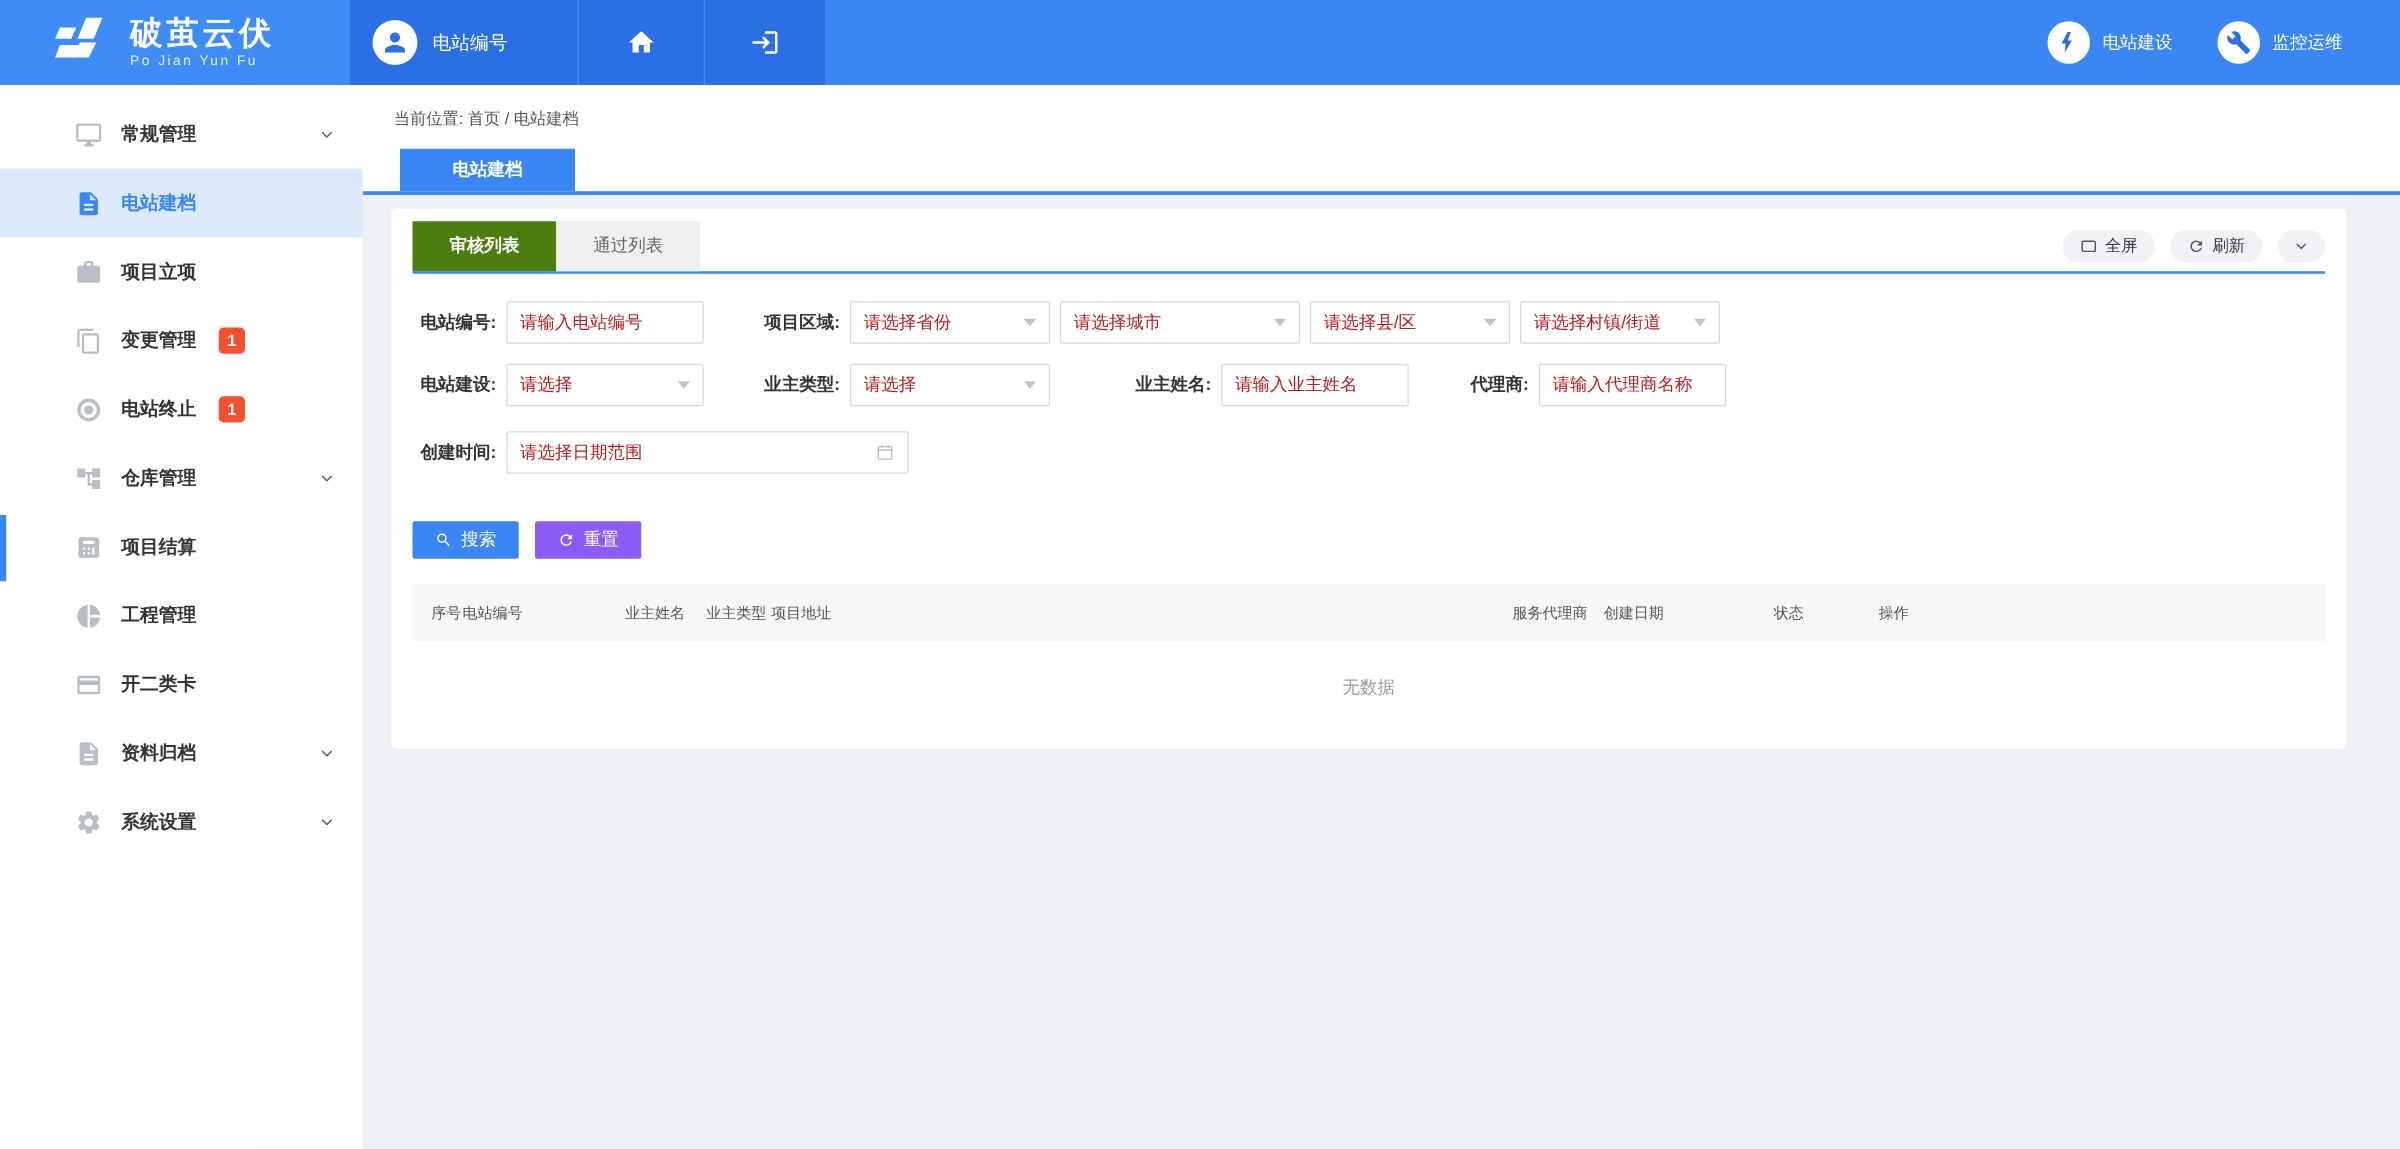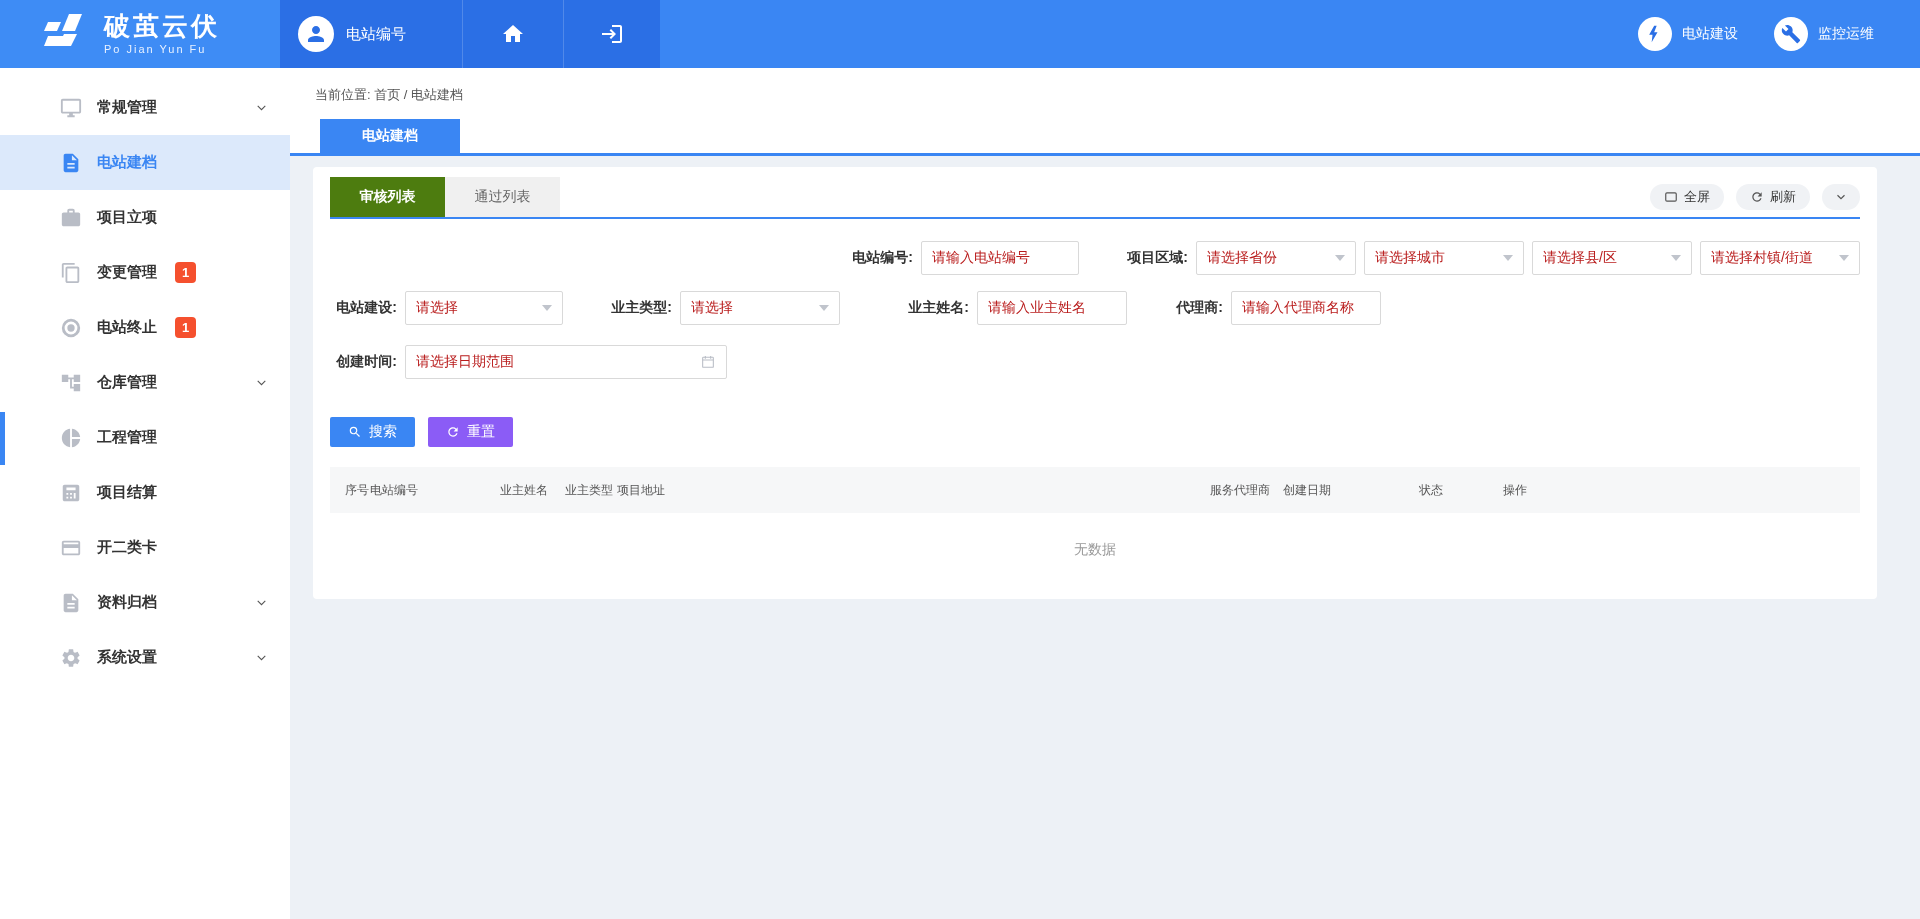--- a/index.html
+++ b/index.html
@@ -50,21 +50,21 @@
   .ptabs-row { display:flex; align-items:flex-end; border-bottom:2px solid #3a86f3; }
   .ptab { width:115px; height:40px; display:flex; align-items:center; justify-content:center; font-size:14px; cursor:pointer; background:#f0f0f0; color:#666; }
   .ptab.active { background:#4d7c0f; color:#fff; font-weight:700; }
   .ptools { margin-left:auto; display:flex; align-items:center; gap:12px; padding-bottom:7px; }
   .pill { height:26px; border-radius:13px; background:#f0f2f5; display:flex; align-items:center; gap:6px; padding:0 14px; font-size:13px; color:#333; cursor:pointer; }
   .pill svg { width:14px; height:14px; }
   .pill .stroke-ic { fill:none; stroke:#555; stroke-width:2; }
   .pill .fill-ic { fill:#555; }
   
   .f-row { display:flex; align-items:center; }
-  .f-row1 { margin-top:22px;justify-content:flex-end; } .f-row2 { margin-top:16px; } .f-row3 { margin-top:20px; }
+  .f-row1 { margin-top:22px; } .f-row2 { margin-top:16px; } .f-row3 { margin-top:20px; }
   .f-label { font-weight:700; font-size:14px; color:#333; text-align:right; padding-right:8px; white-space:nowrap; flex:none; }
   .f-field { height:34px; border:1px solid #d9d9d9; border-radius:2px; background:#fff; display:flex; align-items:center; padding:0 10px; color:#b91c1c; font-size:14px; white-space:nowrap; overflow:hidden; }
   .f-field .ph { flex:1; overflow:hidden; text-overflow:ellipsis; }
   .caret { width:0; height:0; border-left:5px solid transparent; border-right:5px solid transparent; border-top:6px solid #c0c4cc; margin-left:6px; flex:none; }
   .cal-ic { width:16px; height:16px; fill:none; stroke:#b9bdc6; stroke-width:1.6; margin-left:8px; flex:none; }
   
   .act-row { margin-top:38px; display:flex; gap:13px; }
   .btn { height:30px; border:none; border-radius:2px; color:#fff; font-size:14px; display:flex; align-items:center; gap:7px; padding:0 18px; cursor:pointer; font-family:inherit; }
   .btn svg { width:14px; height:14px; fill:#fff; }
   .btn-search { background:#3a86f3; }
@@ -171,29 +171,29 @@
         <svg viewBox="0 0 24 24" class="mi-icon">
           <path d="M22 11V3h-7v3H9V3H2v8h7V8h2v10h4v3h7v-8h-7v3h-2V8h2v3z"></path>
         </svg>
         <span class="mi-label">仓库管理</span>
         <svg viewBox="0 0 24 24" class="mi-chevron">
           <polyline points="5,9 12,16 19,9"></polyline>
         </svg>
       </div>
       <div class="menu-item">
         <svg viewBox="0 0 24 24" class="mi-icon">
+          <path d="M19 3H5c-1.1 0-2 .9-2 2v14c0 1.1.9 2 2 2h14c1.1 0 2-.9 2-2V5c0-1.1-.9-2-2-2zM7 6h10v3H7V6zm2 12H7v-2h2v2zm0-4H7v-2h2v2zm4 4h-2v-2h2v2zm0-4h-2v-2h2v2zm4 4h-2v-6h2v6z"></path>
+        </svg>
+        <span class="mi-label">项目结算</span>
+      </div>
+      <div class="menu-item">
+        <svg viewBox="0 0 24 24" class="mi-icon">
           <path d="M11 2v20C5.93 21.5 2 17.21 2 12S5.93 2.5 11 2zm2.03 0v8.99H22C21.53 6.25 17.76 2.47 13.03 2zm0 11.01V22c4.74-.47 8.5-4.25 8.97-8.99h-8.97z"></path>
         </svg>
         <span class="mi-label">工程管理</span>
-      </div>
-      <div class="menu-item">
-        <svg viewBox="0 0 24 24" class="mi-icon">
-          <path d="M19 3H5c-1.1 0-2 .9-2 2v14c0 1.1.9 2 2 2h14c1.1 0 2-.9 2-2V5c0-1.1-.9-2-2-2zM7 6h10v3H7V6zm2 12H7v-2h2v2zm0-4H7v-2h2v2zm4 4h-2v-2h2v2zm0-4h-2v-2h2v2zm4 4h-2v-6h2v6z"></path>
-        </svg>
-        <span class="mi-label">项目结算</span>
       </div>
       <div class="menu-item">
         <svg viewBox="0 0 24 24" class="mi-icon">
           <path d="M20 4H4c-1.11 0-1.99.89-1.99 2L2 18c0 1.11.89 2 2 2h16c1.11 0 2-.89 2-2V6c0-1.11-.89-2-2-2zm0 14H4v-6h16v6zm0-10H4V6h16v2z"></path>
         </svg>
         <span class="mi-label">开二类卡</span>
       </div>
       <div class="menu-item">
         <svg viewBox="0 0 24 24" class="mi-icon">
           <path d="M14 2H6c-1.1 0-2 .9-2 2v16c0 1.1.9 2 2 2h12c1.1 0 2-.9 2-2V8l-6-6zm2 16H8v-2h8v2zm0-4H8v-2h8v2zm-3-5V3.5L18.5 9H13z"></path>
@@ -252,21 +252,21 @@
           <div class="f-row f-row1">
             <span class="f-label" style="width: 75px;">电站编号:</span>
             <div class="f-field" style="width: 158px;">
               <span class="ph">请输入电站编号</span>
             </div>
             <span class="f-label" style="width: 75px; margin-left: 42px;">项目区域:</span>
             <div class="f-field" style="width: 160px;">
               <span class="ph">请选择省份</span>
               <span class="caret"></span>
             </div>
-            <div class="f-field" style="width: 160px; margin-left: 8px;">
+            <div class="f-field" style="width: 192px; margin-left: 8px;">
               <span class="ph">请选择城市</span>
               <span class="caret"></span>
             </div>
             <div class="f-field" style="width: 160px; margin-left: 8px;">
               <span class="ph">请选择县/区</span>
               <span class="caret"></span>
             </div>
             <div class="f-field" style="width: 160px; margin-left: 8px;">
               <span class="ph">请选择村镇/街道</span>
               <span class="caret"></span>

